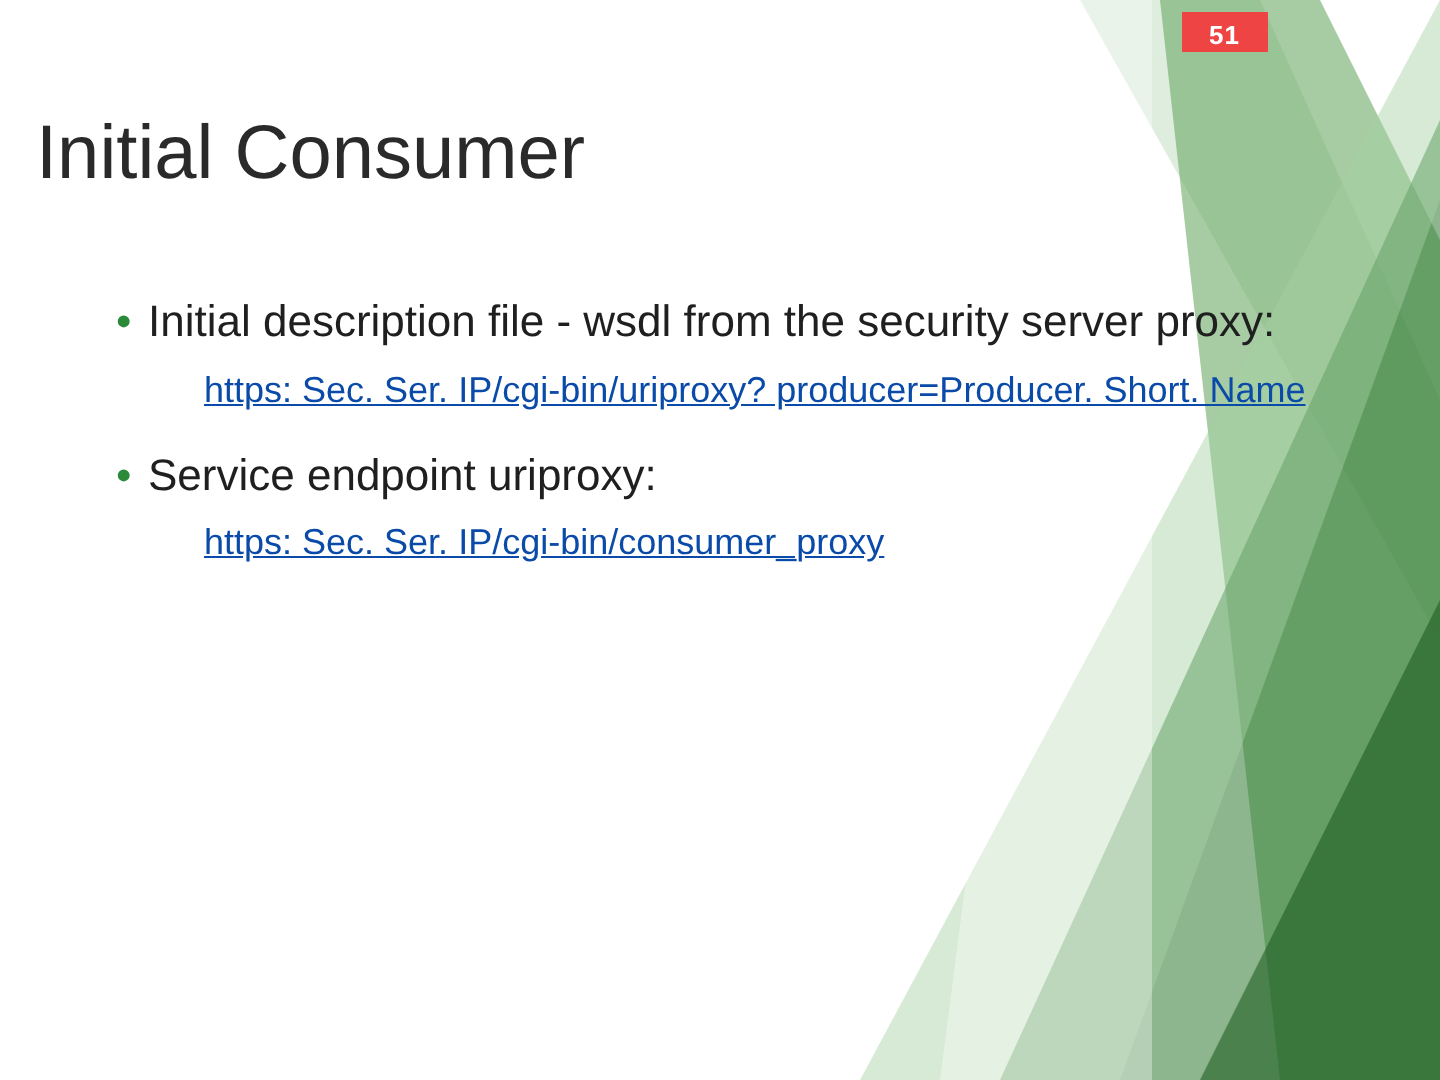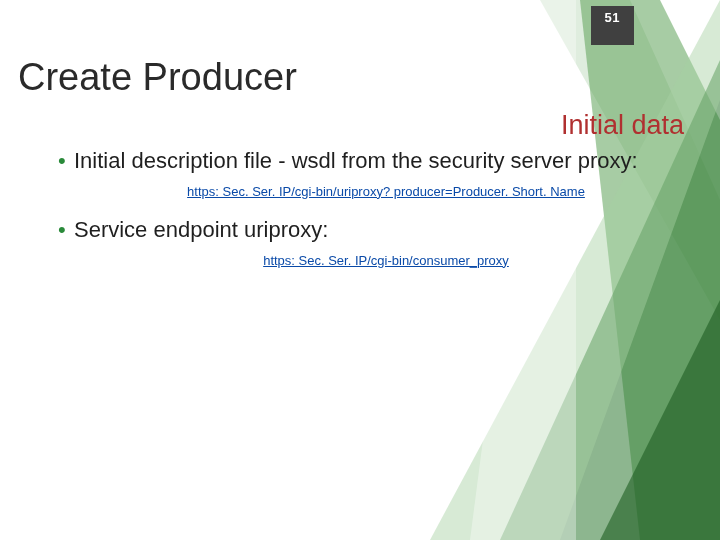--- a/index.html
+++ b/index.html
@@ -18,25 +18,25 @@
   .slide {
     position: relative;
     z-index: 1;
     width: 100%;
     height: 100%;
   }
   .pagebadge {
     position: absolute;
     top: 6px;
     right: 86px;
-    background: #404040;
+    background: #ef4444;
     color: #fff;
     font-size: 13px;
     font-weight: bold;
-    padding: 4px 14px 20px 14px;
+    padding: 4px 14px 1px 14px;
     letter-spacing: 0.5px;
     text-align: center;
   }
   .title {
     position: absolute;
     top: 56px;
     left: 18px;
     font-size: 38px;
     font-weight: 400;
     color: #2a2a2a;
@@ -64,46 +64,44 @@
     padding-left: 16px;
   }
   .bullet .dot {
     position: absolute;
     left: 0;
     top: 0;
     color: #2a8a3a;
     font-size: 22px;
   }
   .link {
-    font-size: 13px;
+    font-size: 18px;
     color: #0a4aa8;
     text-decoration: underline;
-    margin-left: 24px;
+    margin-left: 44px;
     margin-bottom: 14px;
     display: block;
     line-height: 1.5;
-    text-align: center;
   }
 </style>
 </head>
 <body>
 
 <svg class="deco" width="720" height="540" viewBox="0 0 720 540">
   <polygon points="540,0 630,0 720,200 720,320" fill="#d9ead8" opacity="0.85"></polygon>
   <polygon points="580,0 660,0 720,120 720,540 640,540" fill="#5fa35a" opacity="0.55"></polygon>
   <polygon points="500,540 720,60 720,540" fill="#2f7a33" opacity="0.55"></polygon>
   <polygon points="430,540 720,0 720,100 560,540" fill="#a7d0a1" opacity="0.45"></polygon>
   <polygon points="600,540 720,300 720,540" fill="#1e5e22" opacity="0.6"></polygon>
   <polygon points="540,0 576,0 576,540 470,540" fill="#ffffff" opacity="0.35"></polygon>
 </svg>
 
 <div class="slide">
   <div class="pagebadge">51</div>
-  <h1 class="title">Create Producer</h1>
-  <div class="subtitle">Initial data</div>
+  <h1 class="title">Initial Consumer</h1>
 
   <div class="content">
     <div class="bullet">
       <span class="dot">•</span>
       <span>Initial description file - wsdl from the security server proxy:</span>
     </div>
     <a class="link">https: Sec. Ser. IP/cgi-bin/uriproxy? producer=Producer. Short. Name</a>
 
     <div class="bullet">
       <span class="dot">•</span>

